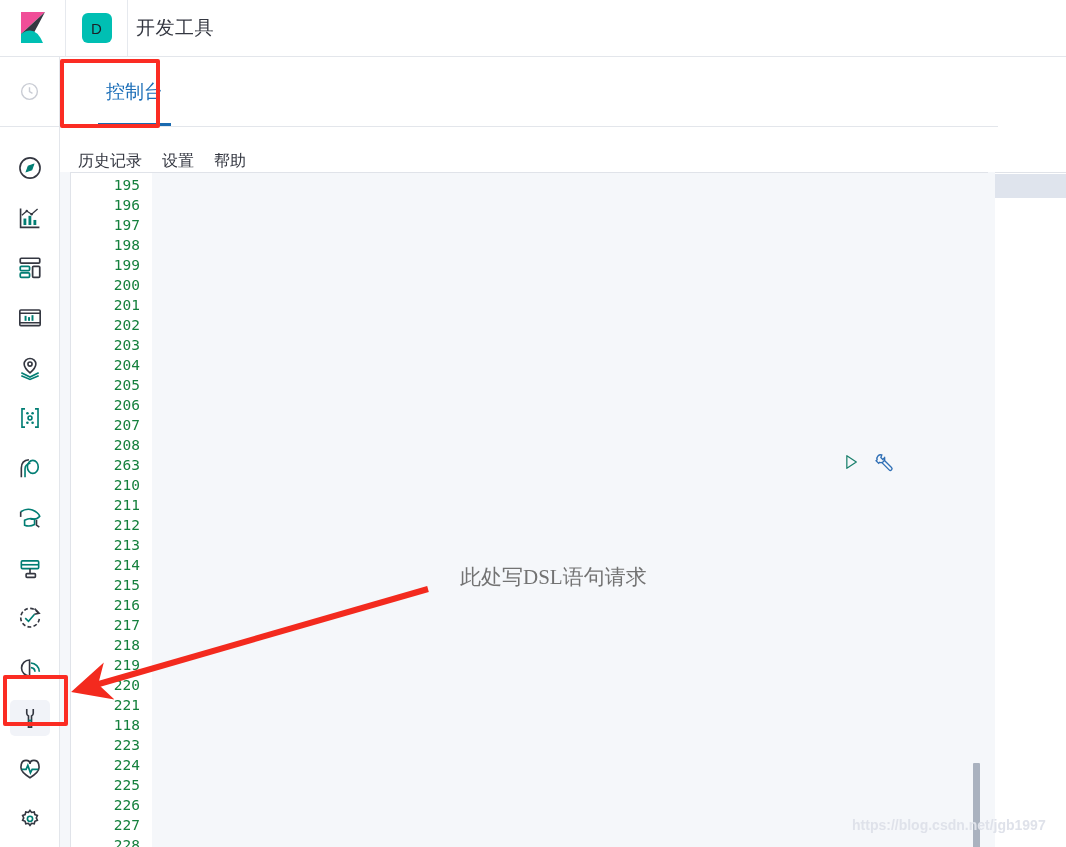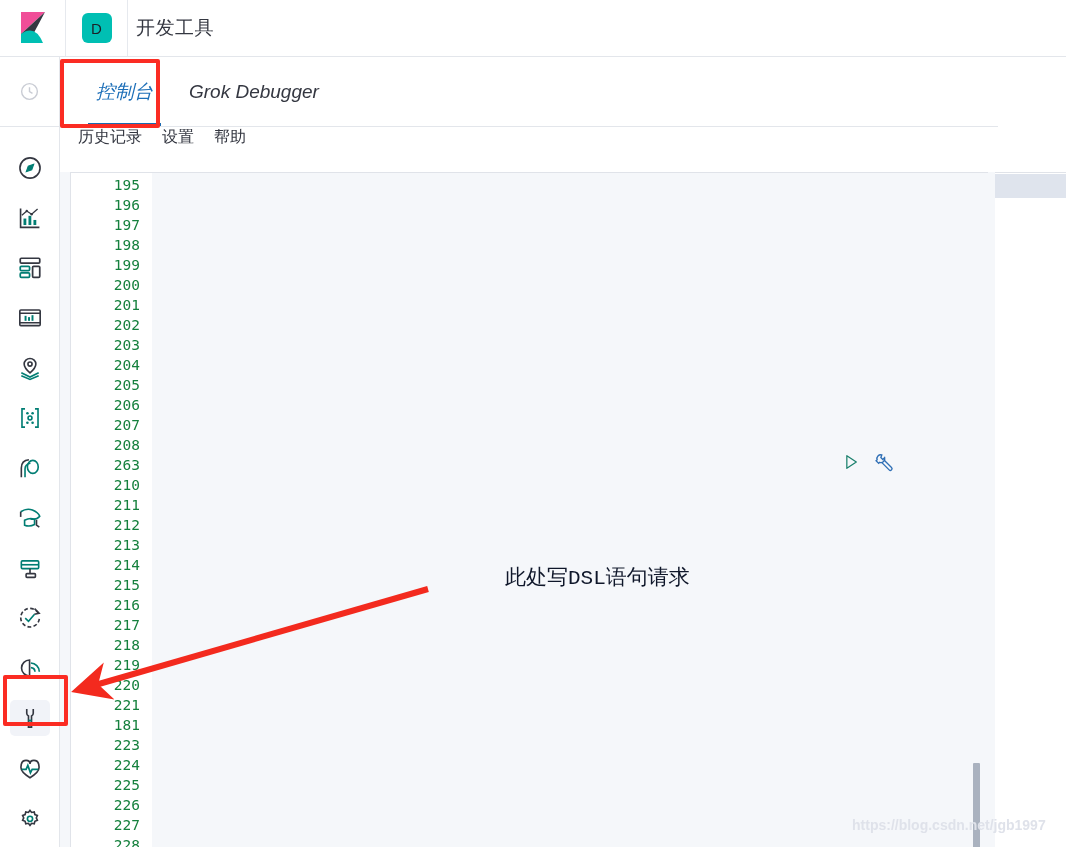--- a/index.html
+++ b/index.html
@@ -49,36 +49,36 @@
     width: 40px; height: 36px; border-radius: 5px;
     display:flex; align-items:center; justify-content:center;
   }
   .rail-item.active .ibox { background: #f1f3f8; }
   svg { display:block; }
 
   
   .tabstrip {
     position: absolute; left: 60px; top: 57px; width: 938px; height: 70px;
     background: #ffffff; border-bottom: 1px solid #e3e6eb;
-    display: flex; align-items: center; padding-left: 18px; font-style: italic;
+    display: flex; align-items: center; padding-left: 28px;
   }
   .tab {
     height: 69px; display:flex; align-items:center; padding: 0 18px;
     font-size: 19px; color: #343741; position: relative; cursor: pointer;
   }
   .tab.active { color: #1d6fb8; }
   .tab.active::after {
     content:""; position:absolute; left: 10px; right: 10px; bottom: 0;
     height: 3px; background: #1a6ab0;
   }
 
   
   .submenu {
     position: absolute; left: 60px; top: 127px; width: 1006px; height: 45px;
-    background: #ffffff; display:flex; align-items:flex-start; padding-left: 18px;
+    background: #ffffff; display:flex; align-items:flex-end; padding-left: 18px;
   }
   .submenu-item {
     font-size: 16px; color: #343741; margin-right: 20px; cursor: pointer;
   }
 
   
   .console {
     position: absolute; left: 60px; top: 172px; width: 1006px; height: 675px;
     background: #f5f7fa;
   }
@@ -127,23 +127,23 @@
   }
 
   
   .anno-box {
     position: absolute; border: 4px solid #fb2c23; border-radius: 2px;
     pointer-events: none;
   }
   #anno-tab-box { left: 60px; top: 59px; width: 100px; height: 69px; }
   #anno-rail-box { left: 3px; top: 675px; width: 65px; height: 51px; }
   .anno-text {
-    position: absolute; left: 505px; top: 563px;
-    font-size: 21px; color: #0f172a; white-space: nowrap;
-    font-family: Liberation Mono, monospace;
+    position: absolute; left: 460px; top: 563px;
+    font-size: 21px; color: #737373; white-space: nowrap;
+    font-family: Liberation Serif, serif;
   }
   .anno-arrow { position: absolute; left: 0; top: 0; width: 1066px; height: 847px; pointer-events:none; }
 
   .watermark {
     position: absolute; left: 852px; top: 817px;
     font-size: 14px; color: #dfe2ea; white-space: nowrap; font-weight: bold;
   }
 </style>
 </head>
 <body>
@@ -351,21 +351,20 @@
           </svg>
             </span>
           </div>
       </div>
 
     </div>
   </div>
 
   <div class="tabstrip">
     <div class="tab active">控制台</div>
-    <div class="tab">Grok Debugger</div>
   </div>
 
   <div class="submenu">
     <div class="submenu-item">历史记录</div>
     <div class="submenu-item">设置</div>
     <div class="submenu-item">帮助</div>
   </div>
 
   <div class="console">
 
@@ -391,21 +390,21 @@
           <div class="gutter-line">212</div>
           <div class="gutter-line">213</div>
           <div class="gutter-line">214</div>
           <div class="gutter-line">215</div>
           <div class="gutter-line">216</div>
           <div class="gutter-line">217</div>
           <div class="gutter-line">218</div>
           <div class="gutter-line">219</div>
           <div class="gutter-line">220</div>
           <div class="gutter-line">221</div>
-          <div class="gutter-line">181</div>
+          <div class="gutter-line">118</div>
           <div class="gutter-line">223</div>
           <div class="gutter-line">224</div>
           <div class="gutter-line">225</div>
           <div class="gutter-line">226</div>
           <div class="gutter-line">227</div>
           <div class="gutter-line">228</div>
         </div>
       <div class="editor-text"></div>
 
       <div class="editor-actions">

